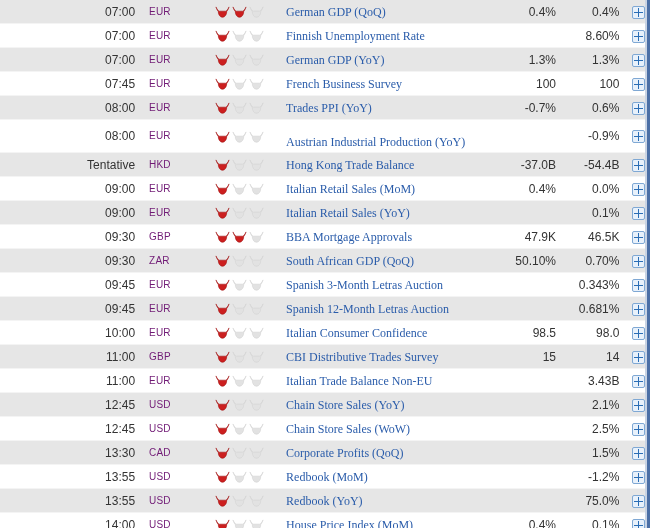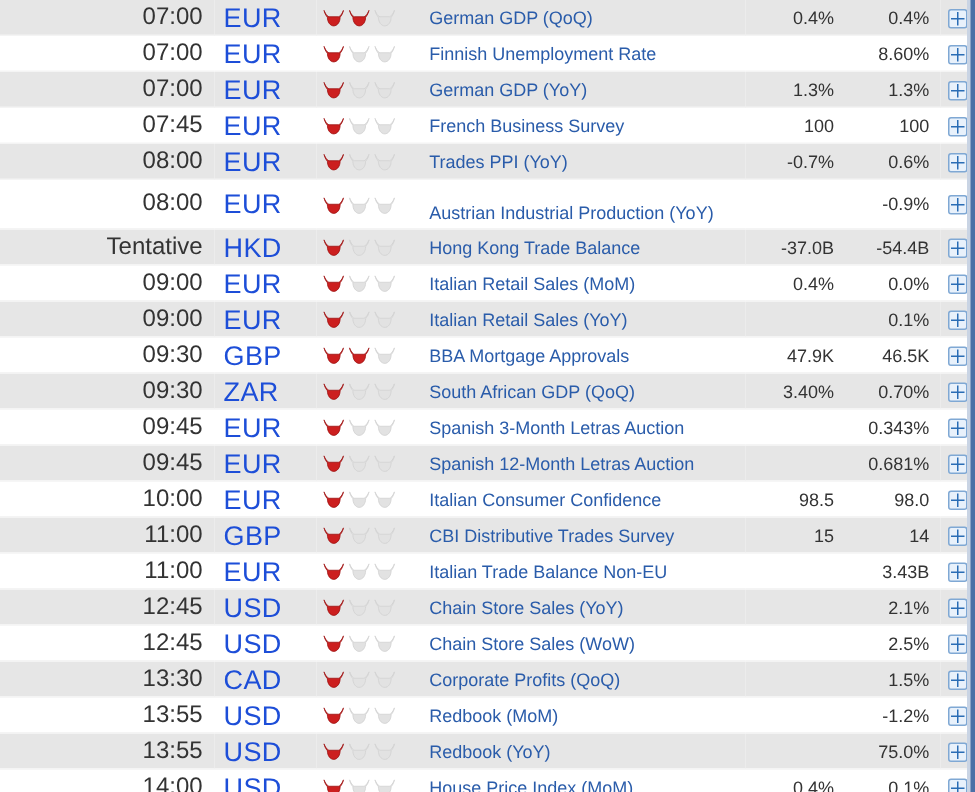--- a/index.html
+++ b/index.html
@@ -37,41 +37,42 @@
     line-height: 14px;
     border-bottom: 1px solid #f4f4f4;
   }
 
   
   .col-time {
     width: 132px;
     text-align: right;
     padding-right: 8px !important;
     color: #333333;
-    font-size: 16px;
+    font-size: 12px;
     white-space: nowrap;
   }
   .col-cur {
     width: 60px;
     text-align: left;
     padding-left: 6px !important;
-    color: #1d4ed8;
-    font-size: 18px;
+    color: #701a75;
+    font-size: 10px;
     letter-spacing: .2px;
   }
   .col-imp {
     width: 68px;
     text-align: left;
     padding-left: 4px !important;
     white-space: nowrap;
   }
   .col-event {
     width: 200px;
     padding-left: 2px !important;
     padding-right: 6px !important;
+    font-family: Liberation Serif, serif;
   }
   .col-actual {
     width: 58px;
     text-align: right;
     padding-right: 4px !important;
     color: #333333;
     white-space: nowrap;
   }
   .col-forecast {
     width: 58px;
@@ -345,21 +346,21 @@
         <td class="col-imp"><span class="bulls"><span class="bull"><svg viewBox="0 0 16 13" width="15" height="12" aria-hidden="true">
                 <path d="M1 1 C1 1 2.6 5.2 4.6 5.6 L11.4 5.6 C13.4 5.2 15 1 15 1 C15 1 14.4 4.0 12.6 5.9 C12.6 9.4 10.6 12.2 8 12.2 C5.4 12.2 3.4 9.4 3.4 5.9 C1.6 4.0 1 1 1 1 Z" fill="#cc1f1f" stroke="#9e1313" stroke-width="0.6"></path>
               </svg></span><span class="bull"><svg viewBox="0 0 16 13" width="15" height="12" aria-hidden="true">
                 <path d="M1 1 C1 1 2.6 5.2 4.6 5.6 L11.4 5.6 C13.4 5.2 15 1 15 1 C15 1 14.4 4.0 12.6 5.9 C12.6 9.4 10.6 12.2 8 12.2 C5.4 12.2 3.4 9.4 3.4 5.9 C1.6 4.0 1 1 1 1 Z" fill="#e2e2e2" stroke="#d2d2d2" stroke-width="0.6"></path>
               </svg></span><span class="bull"><svg viewBox="0 0 16 13" width="15" height="12" aria-hidden="true">
                 <path d="M1 1 C1 1 2.6 5.2 4.6 5.6 L11.4 5.6 C13.4 5.2 15 1 15 1 C15 1 14.4 4.0 12.6 5.9 C12.6 9.4 10.6 12.2 8 12.2 C5.4 12.2 3.4 9.4 3.4 5.9 C1.6 4.0 1 1 1 1 Z" fill="#e2e2e2" stroke="#d2d2d2" stroke-width="0.6"></path>
               </svg></span></span></td>
         <td class="col-event">
           <a class="event-link" href="#">South African GDP (QoQ)</a>
         </td>
-        <td class="col-actual">3.40%</td>
+        <td class="col-actual">50.10%</td>
         <td class="col-forecast">0.70%</td>
         <td class="col-add"><span class="add-btn"></span></td>
       </tr>
       <tr>
         <td class="col-time">09:45</td>
         <td class="col-cur">EUR</td>
         <td class="col-imp"><span class="bulls"><span class="bull"><svg viewBox="0 0 16 13" width="15" height="12" aria-hidden="true">
                 <path d="M1 1 C1 1 2.6 5.2 4.6 5.6 L11.4 5.6 C13.4 5.2 15 1 15 1 C15 1 14.4 4.0 12.6 5.9 C12.6 9.4 10.6 12.2 8 12.2 C5.4 12.2 3.4 9.4 3.4 5.9 C1.6 4.0 1 1 1 1 Z" fill="#cc1f1f" stroke="#9e1313" stroke-width="0.6"></path>
               </svg></span><span class="bull"><svg viewBox="0 0 16 13" width="15" height="12" aria-hidden="true">
                 <path d="M1 1 C1 1 2.6 5.2 4.6 5.6 L11.4 5.6 C13.4 5.2 15 1 15 1 C15 1 14.4 4.0 12.6 5.9 C12.6 9.4 10.6 12.2 8 12.2 C5.4 12.2 3.4 9.4 3.4 5.9 C1.6 4.0 1 1 1 1 Z" fill="#e2e2e2" stroke="#d2d2d2" stroke-width="0.6"></path>

